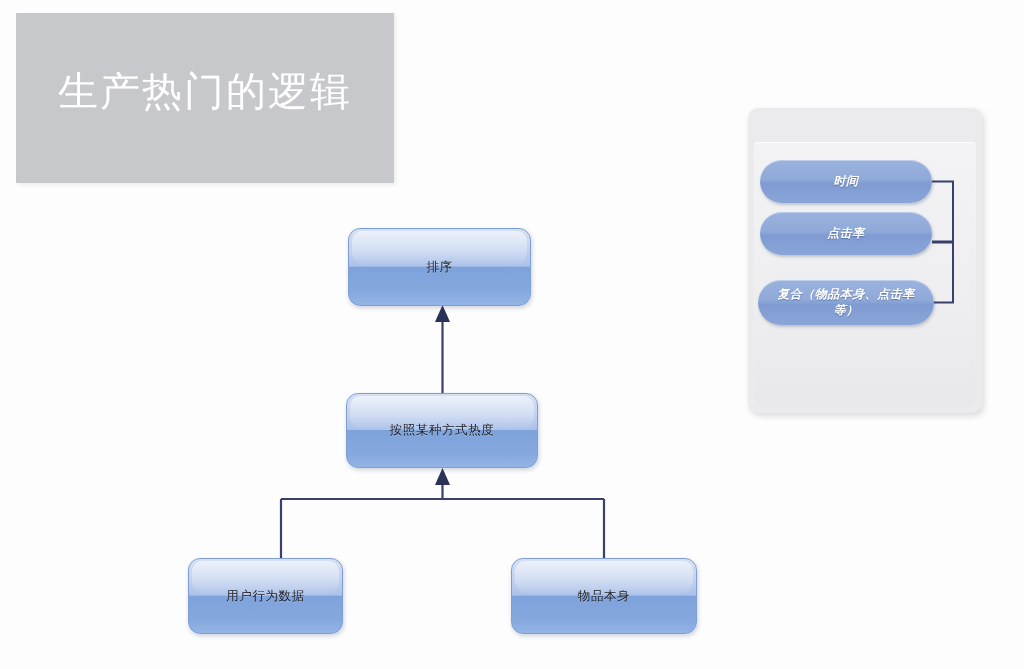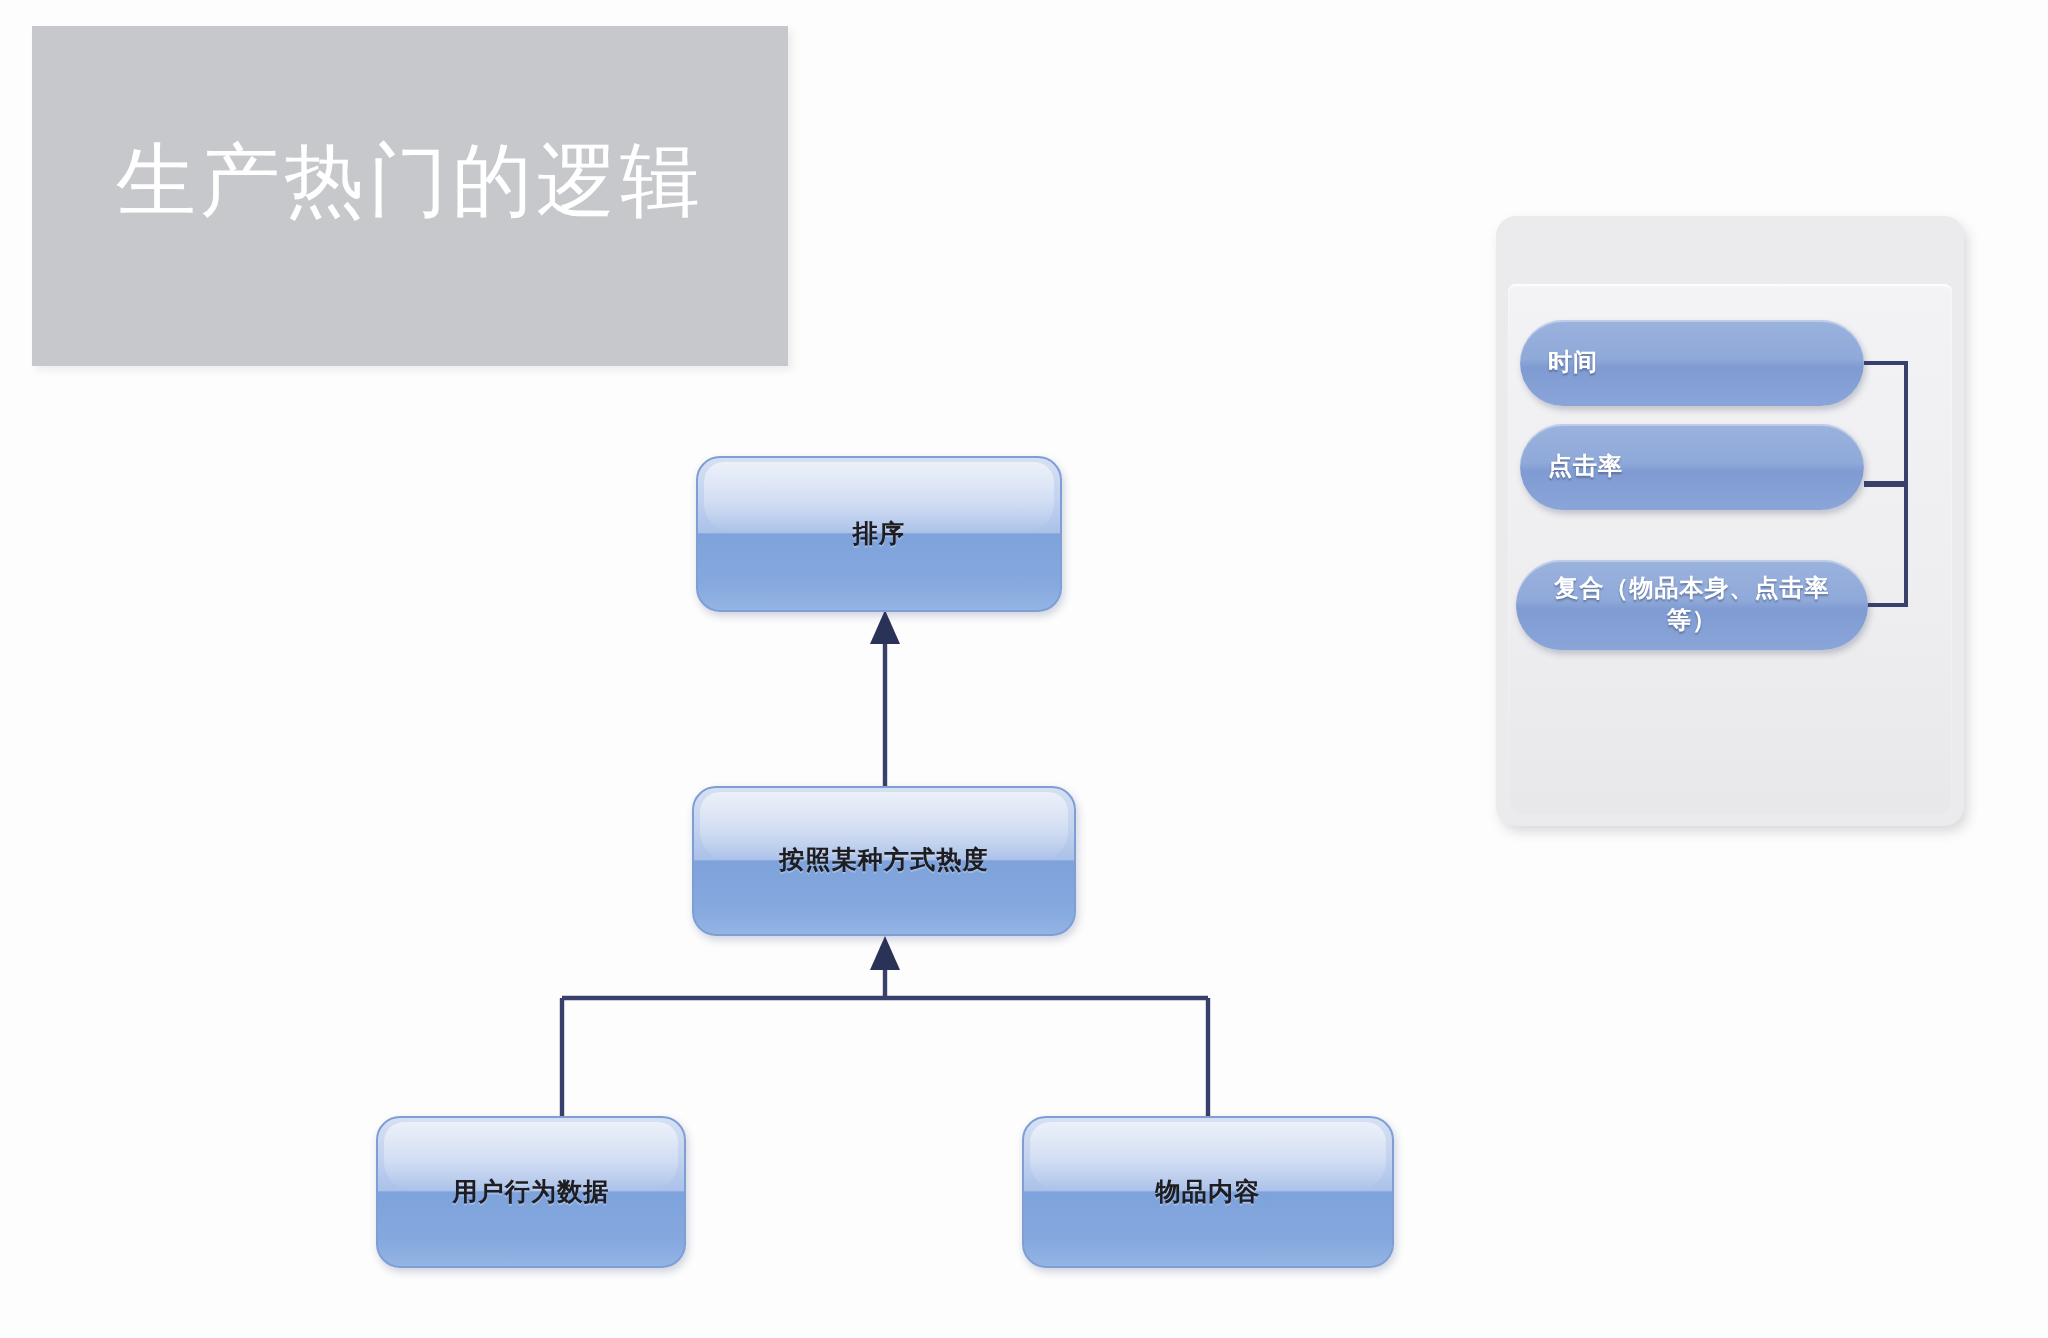--- a/index.html
+++ b/index.html
@@ -86,21 +86,21 @@
     height: 46%;
     border-radius: 10px 10px 14px 14px;
     background: linear-gradient(to bottom, rgba(255,255,255,0.55), rgba(255,255,255,0.02));
     pointer-events: none;
   }
   .node .node-label {
     position: relative;
     z-index: 2;
     color: #1d1d22;
     font-size: 12.5px;
-    font-weight: 700;
+    font-weight: 400;
     letter-spacing: .6px;
     text-align: center;
     line-height: 1.35;
     text-shadow: 0 1px 0 rgba(255,255,255,0.25);
     user-select: none;
   }
 
   #node-sort      { left: 348px; top: 228px; width: 183px; height: 78px; }
   #node-heat      { left: 346px; top: 393px; width: 192px; height: 75px; }
   #node-behavior  { left: 188px; top: 558px; width: 155px; height: 76px; }
@@ -150,21 +150,23 @@
     box-shadow: inset 0 1px 1px rgba(255,255,255,0.9);
   }
 
   .pill {
     position: absolute;
     border-radius: 999px;
     background: linear-gradient(to bottom, #9ab2dd 0%, #8fa9d9 45%, #7f9bd2 55%, #8aa5d8 100%);
     box-shadow: 1px 2px 3px rgba(50,60,90,0.25), inset 0 1px 0 rgba(255,255,255,0.35);
     display: flex;
     align-items: center;
+    justify-content: center;
     box-sizing: border-box;
+    font-style: italic;
   }
   .pill .pill-label {
     color: #ffffff;
     font-size: 12px;
     font-weight: 700;
     letter-spacing: .5px;
     text-align: center;
     line-height: 1.3;
     padding: 0 14px;
     text-shadow: 0 1px 1px rgba(45,60,95,0.45);
@@ -211,21 +213,21 @@
 
   <div class="node" id="node-heat">
     <span class="node-label">按照某种方式热度</span>
   </div>
 
   <div class="node" id="node-behavior">
     <span class="node-label">用户行为数据</span>
   </div>
 
   <div class="node" id="node-content">
-    <span class="node-label">物品内容</span>
+    <span class="node-label">物品本身</span>
   </div>
 
 </div>
 
 <div id="side-panel">
   <div id="side-panel-body"></div>
 </div>
 
 <svg id="panel-connectors" viewBox="0 0 240 305">
 

